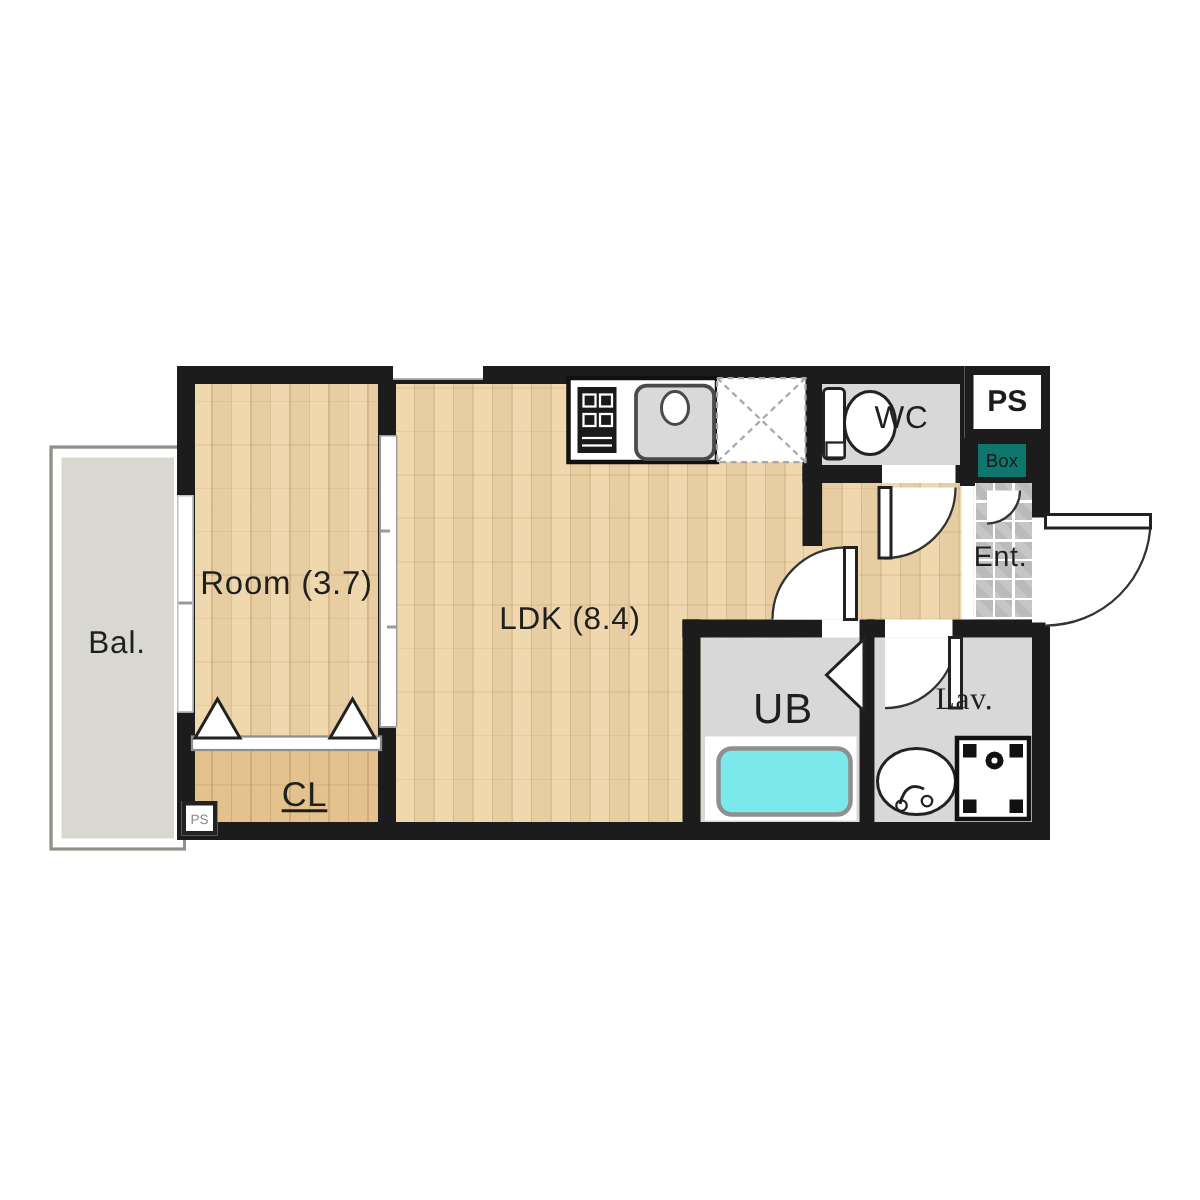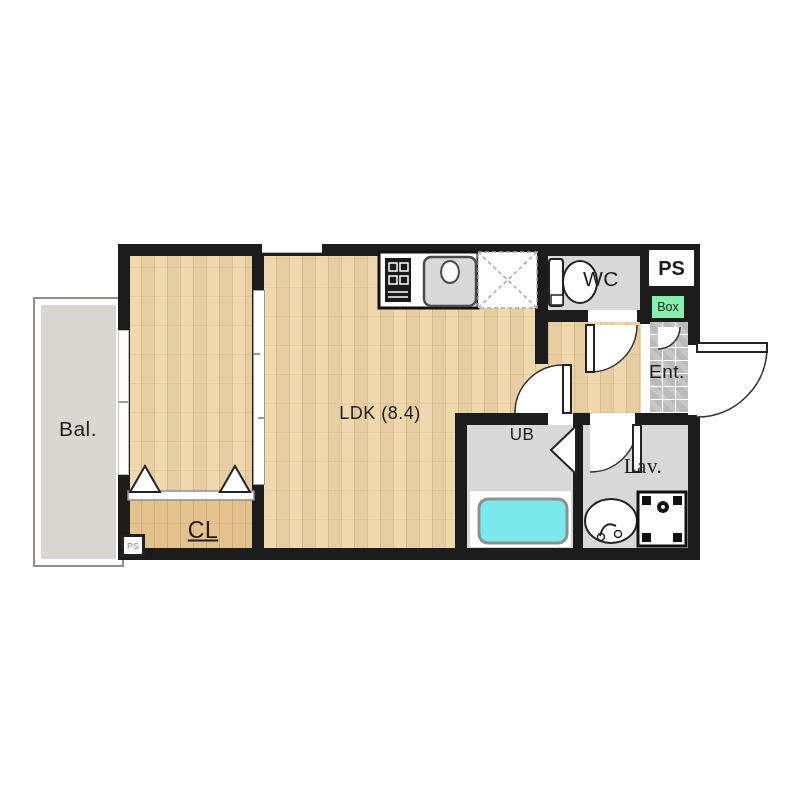--- a/index.html
+++ b/index.html
@@ -21,21 +21,21 @@
     background-image:
       repeating-linear-gradient(0deg, #ffffff 0 1.5px, transparent 1.5px 13px),
       repeating-linear-gradient(90deg, #ffffff 0 1.5px, transparent 1.5px 13px),
       repeating-linear-gradient(45deg, rgba(0,0,0,0.06) 0 6px, transparent 6px 12px);}
   .balcony{background:#d8d7d0;border:2px solid #8f8f88;box-shadow:inset 0 0 0 6px #ffffff;}
   .label{position:absolute;transform:translate(-50%,-50%);color:#1f1f1f;white-space:nowrap;
          font-weight:500;letter-spacing:0.5px;}
   .opening{position:absolute;background:#ffffff;}
   .psbox{position:absolute;background:#ffffff;border:6px solid #1c1c1c;
          display:flex;align-items:center;justify-content:center;}
-  .meterbox{position:absolute;background:#86efac;border:4px solid #1c1c1c;
+  .meterbox{position:absolute;background:#0f766e;border:4px solid #1c1c1c;
          display:flex;align-items:center;justify-content:center;}
   .ps-small{position:absolute;background:#ffffff;border:3px solid #222;
          display:flex;align-items:center;justify-content:center;color:#8a8a8a;}
   .slide-tick{position:absolute;background:#9a9a9a;height:2px;}
   svg.overlay{position:absolute;left:0;top:0;}
 </style>
 </head>
 <body>
 
 <div class="canvas">
@@ -167,20 +167,21 @@
     </g>
 
     <g>
       <path d="M697,347 L767,347 A70,70 0 0 1 697,417 Z" fill="#ffffff"></path>
       <path d="M767,347 A70,70 0 0 1 697,417" fill="none" stroke="#333" stroke-width="1.5"></path>
       <rect x="697" y="343" width="70" height="9" fill="#ffffff" stroke="#222" stroke-width="2"></rect>
     </g>
   </svg>
 
   <div class="label" style="left:78px;top:429px;font-size:21px;">Bal.</div>
-  <div class="label" style="left:380px;top:413px;font-size:18px;">LDK (8.4)</div>
+  <div class="label" style="left:191px;top:389px;font-size:22px;">Room (3.7)</div>
+  <div class="label" style="left:380px;top:413px;font-size:21px;">LDK (8.4)</div>
   <div class="label" style="left:203px;top:530px;font-size:23px;text-decoration:underline;">CL</div>
-  <div class="label" style="left:522px;top:435px;font-size:17px;text-align:center;">UB</div>
+  <div class="label" style="left:522px;top:473px;font-size:28px;text-align:center;">UB</div>
   <div class="label" style="left:643px;top:466px;font-size:21px;font-family:Liberation Serif, serif;">Lav.</div>
   <div class="label" style="left:601px;top:279px;font-size:21px;">WC</div>
   <div class="label" style="left:667px;top:372px;font-size:19px;">Ent.</div>
 
 </div>
 
 </body></html>

